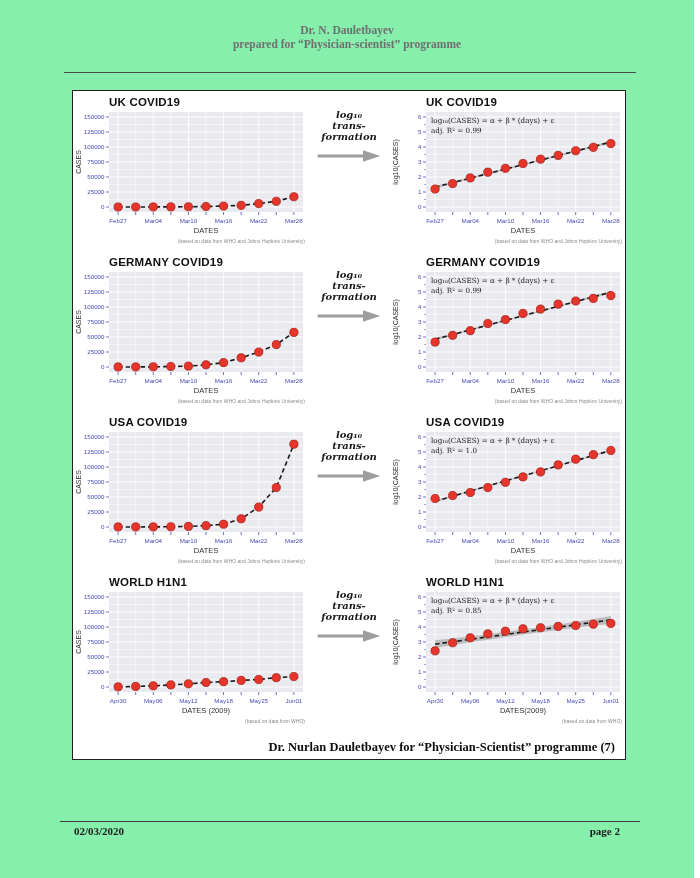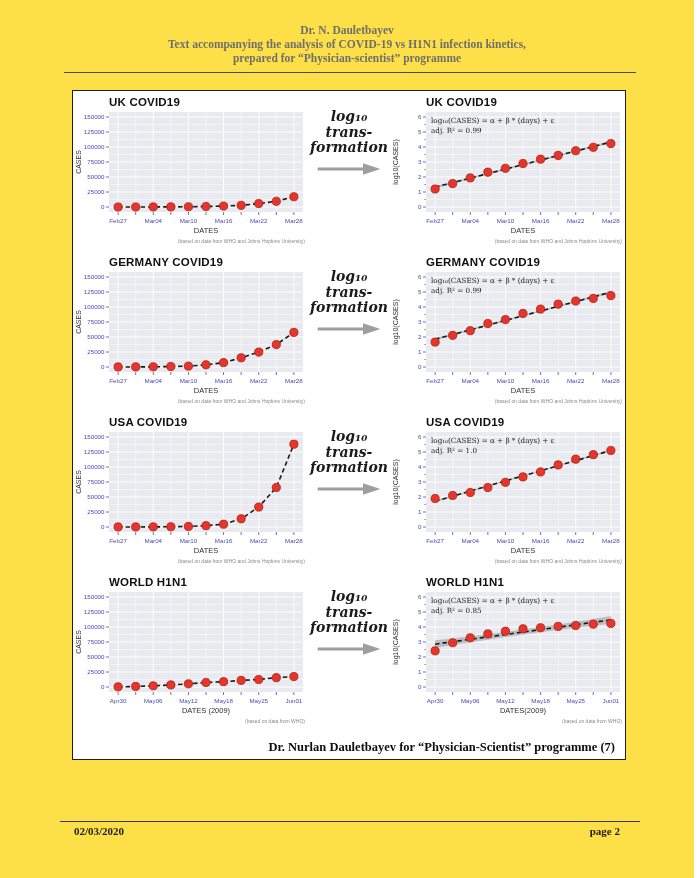--- a/index.html
+++ b/index.html
@@ -1,49 +1,48 @@
 <!DOCTYPE html>
 <html><head>
 <meta charset="utf-8">
 <style>
   html,body{margin:0;padding:0;background:#ffffff;}
-  .page{position:relative;width:694px;height:878px;background:#fde047;
+  .page{position:relative;width:694px;height:878px;background:#86efac;
         font-family:"Liberation Serif",serif;overflow:hidden;}
   .doc-header{position:absolute;top:23px;left:0;width:100%;text-align:center;
         color:#6e6e6e;font-weight:bold;font-size:11.5px;line-height:1.22;}
   .header-rule{position:absolute;top:72px;left:64px;width:572px;border-top:1.6px solid #4a4a4a;}
   .main-box{position:absolute;left:72px;top:90px;width:554px;height:670px;
         border:1.6px solid #1f1f1f;background:#fff;box-sizing:border-box;}
   .row{display:flex;height:160px;align-items:flex-start;}
   .row-first{margin-top:3px;}
   .chart{width:235px;position:relative;}
   .chart-title{margin:2px 0 0 36px;font-family:Liberation Sans, sans-serif;
         font-weight:bold;font-size:11.5px;color:#101010;letter-spacing:.2px;}
   svg.plot{display:block;width:235px;height:132px;margin-top:1px;}
   .chart-caption{font-family:"Liberation Sans",sans-serif;font-size:5px;color:#8a8a8a;
         text-align:right;padding-right:3px;margin-top:-3px;}
   .arrow-block{flex:1;padding-top:15px;text-align:center;}
   .arrow-label{font-family:"DejaVu Serif",serif;font-style:italic;font-weight:bold;
-        font-size:14px;color:#1a1a1a;line-height:1.12;}
+        font-size:10px;color:#1a1a1a;line-height:1.12;}
   .arrow-label span{display:block;}
   .arrow-svg{width:66px;height:16px;margin-top:5px;}
   .box-footer{position:absolute;bottom:4px;right:10px;font-weight:bold;
         font-size:12.5px;color:#0d0d0d;}
   .page-footer-rule{position:absolute;top:821px;left:60px;width:580px;border-top:1.3px solid #3a3a3a;}
   .footer-date{position:absolute;top:825px;left:74px;font-size:11px;font-weight:bold;color:#1d1d1d;}
   .footer-page{position:absolute;top:825px;right:74px;font-size:11px;font-weight:bold;color:#1d1d1d;font-family:Liberation Serif, serif;}
 </style>
 </head>
 <body>
 
 <div class="page">
 
   <div class="doc-header">
     <div>Dr. N. Dauletbayev</div>
-    <div>Text accompanying the analysis of COVID-19 vs H1N1 infection kinetics,</div>
     <div>prepared for “Physician-scientist” programme</div>
   </div>
   <div class="header-rule"></div>
 
   <div class="main-box">
 
     <div class="row row-first">
       <div class="chart">
         <div class="chart-title">UK COVID19</div>
         <svg class="plot" viewBox="0 0 235 132">

